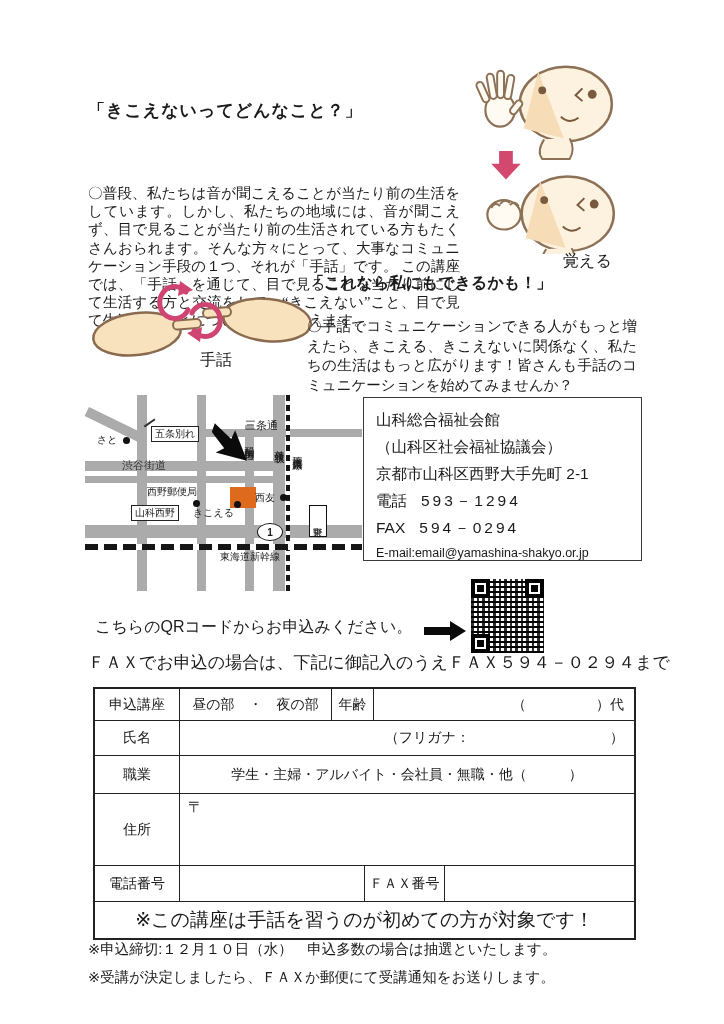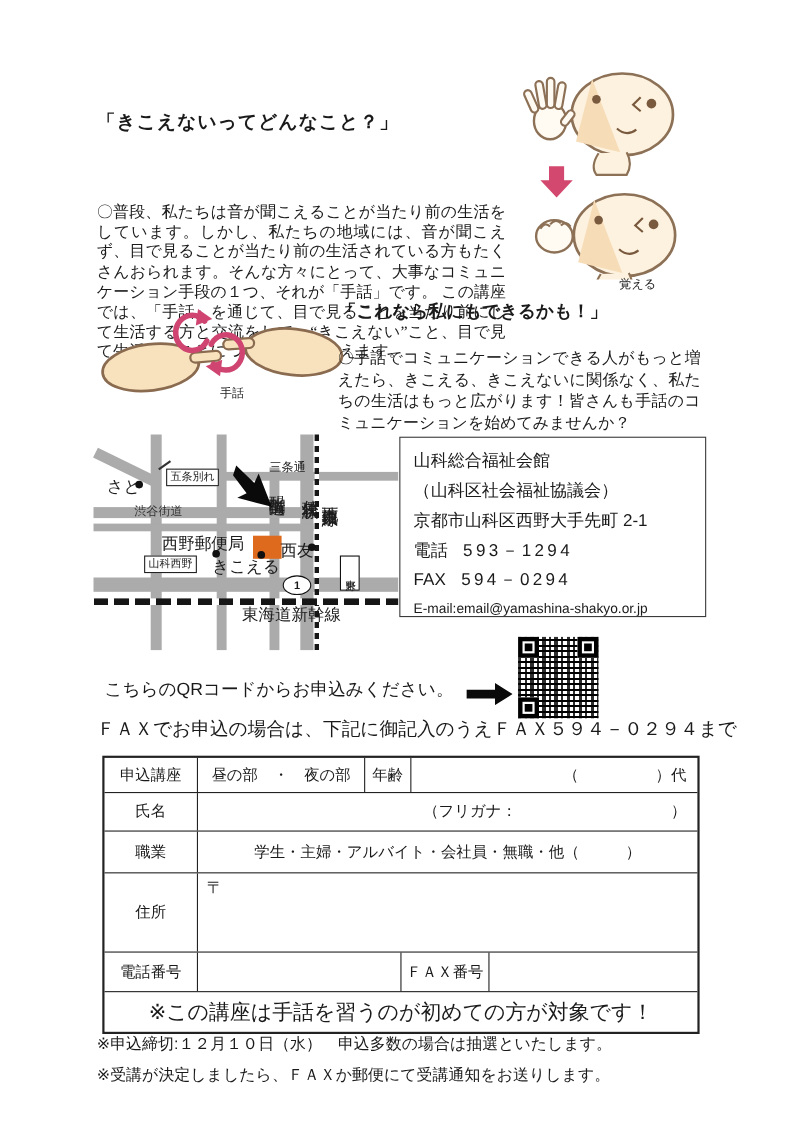--- a/index.html
+++ b/index.html
@@ -4,26 +4,26 @@
 <style>
   html,body{margin:0;padding:0;background:#888;}
   .page{position:relative;width:724px;height:1024px;background:#ffffff;margin:0 auto;overflow:hidden;
         font-family:"Liberation Sans","DejaVu Sans",sans-serif;color:#1a1a1a;}
   .abs{position:absolute;}
   .serif{font-family:"Liberation Serif","DejaVu Serif",serif;}
 
   
   .h1{font-size:17px;font-weight:700;letter-spacing:1px;}
   .para{font-size:14.5px;line-height:18.2px;text-align:justify;}
-  .illus-label{font-size:11px;}
+  .illus-label{font-size:16px;}
 
   
   .map{left:85px;top:395px;width:277px;height:196px;}
   .road{position:absolute;background:#ababab;}
-  .map-label{position:absolute;font-size:15px;color:#1c1c1c;white-space:nowrap;z-index:5;line-height:1;}
+  .map-label{position:absolute;font-size:10px;color:#1c1c1c;white-space:nowrap;z-index:5;line-height:1;}
   .v{writing-mode:vertical-rl;text-orientation:upright;letter-spacing:1px;}
   .map-box{position:absolute;background:#fff;border:1.2px solid #222;padding:1px 3px;font-size:10px;z-index:6;line-height:1.15;}
   .poi-dot{position:absolute;width:7px;height:7px;background:#111;border-radius:50%;z-index:6;}
   .subway{position:absolute;left:201px;top:0;width:4px;height:196px;z-index:2;
           background:repeating-linear-gradient(180deg,#161616 0 6px,#ffffff 6px 10px);}
   .shinkansen{position:absolute;left:0;top:149px;width:277px;height:6px;z-index:2;
           background:repeating-linear-gradient(90deg,#161616 0 13px,#ffffff 13px 19px);}
   .marker{position:absolute;left:145px;top:92px;width:26px;height:21px;background:#de6a1e;z-index:4;}
   .shield{position:absolute;left:172px;top:128px;width:24px;height:16px;background:#fff;border:1.5px solid #111;
           border-radius:50%;z-index:6;display:flex;align-items:center;justify-content:center;font-size:10px;font-weight:700;}

